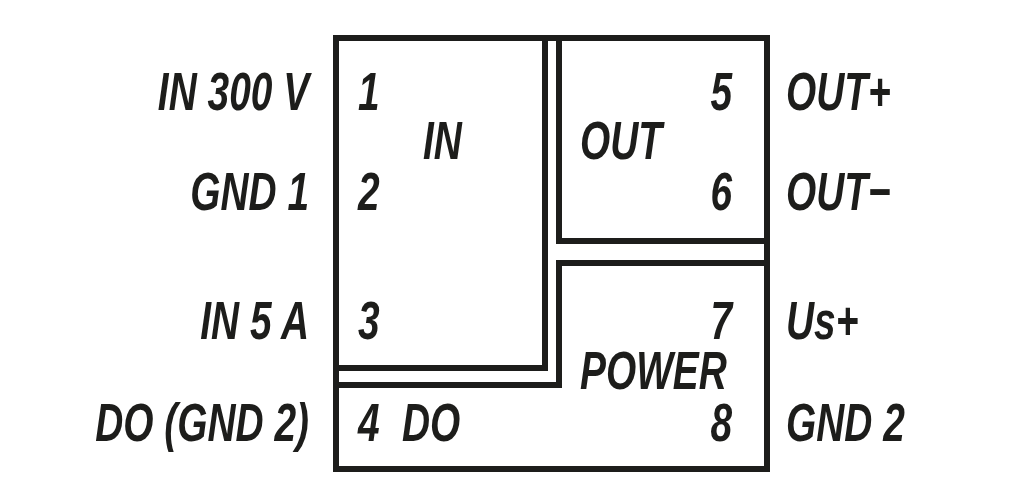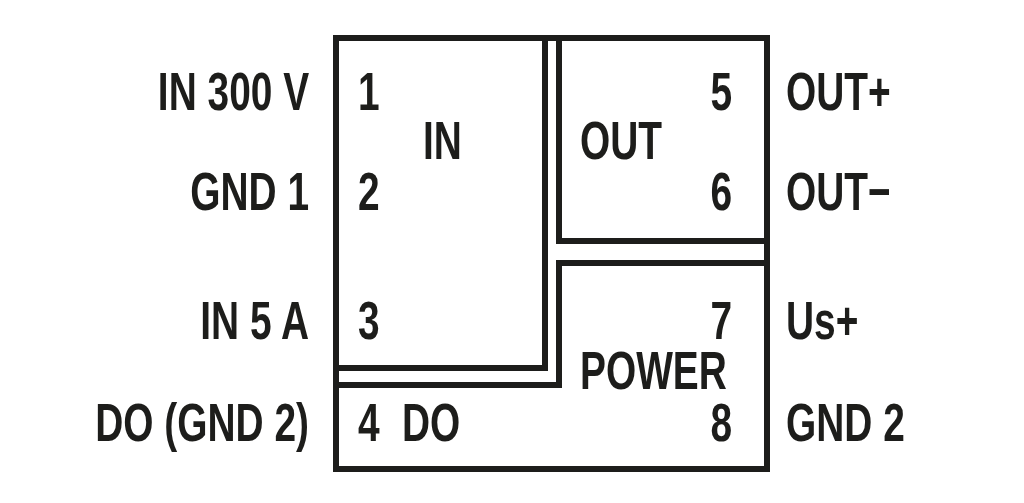--- a/index.html
+++ b/index.html
@@ -3,20 +3,21 @@
 <meta charset="utf-8">
 <style>
   html, body { margin: 0; padding: 0; background: #ffffff; }
   .canvas {
     position: relative;
     width: 1013px;
     height: 503px;
     overflow: hidden;
     background: #ffffff;
     font-family: "Liberation Sans", sans-serif;
+    font-style: italic;
     --ink: #1d1d1b;
   }
   .line { position: absolute; background: var(--ink); }
   .box  { position: absolute; border: 6px solid var(--ink); box-sizing: border-box; background: transparent; }
 
   .t {
     position: absolute;
     color: var(--ink);
     font-size: 54px;
     line-height: 54px;

